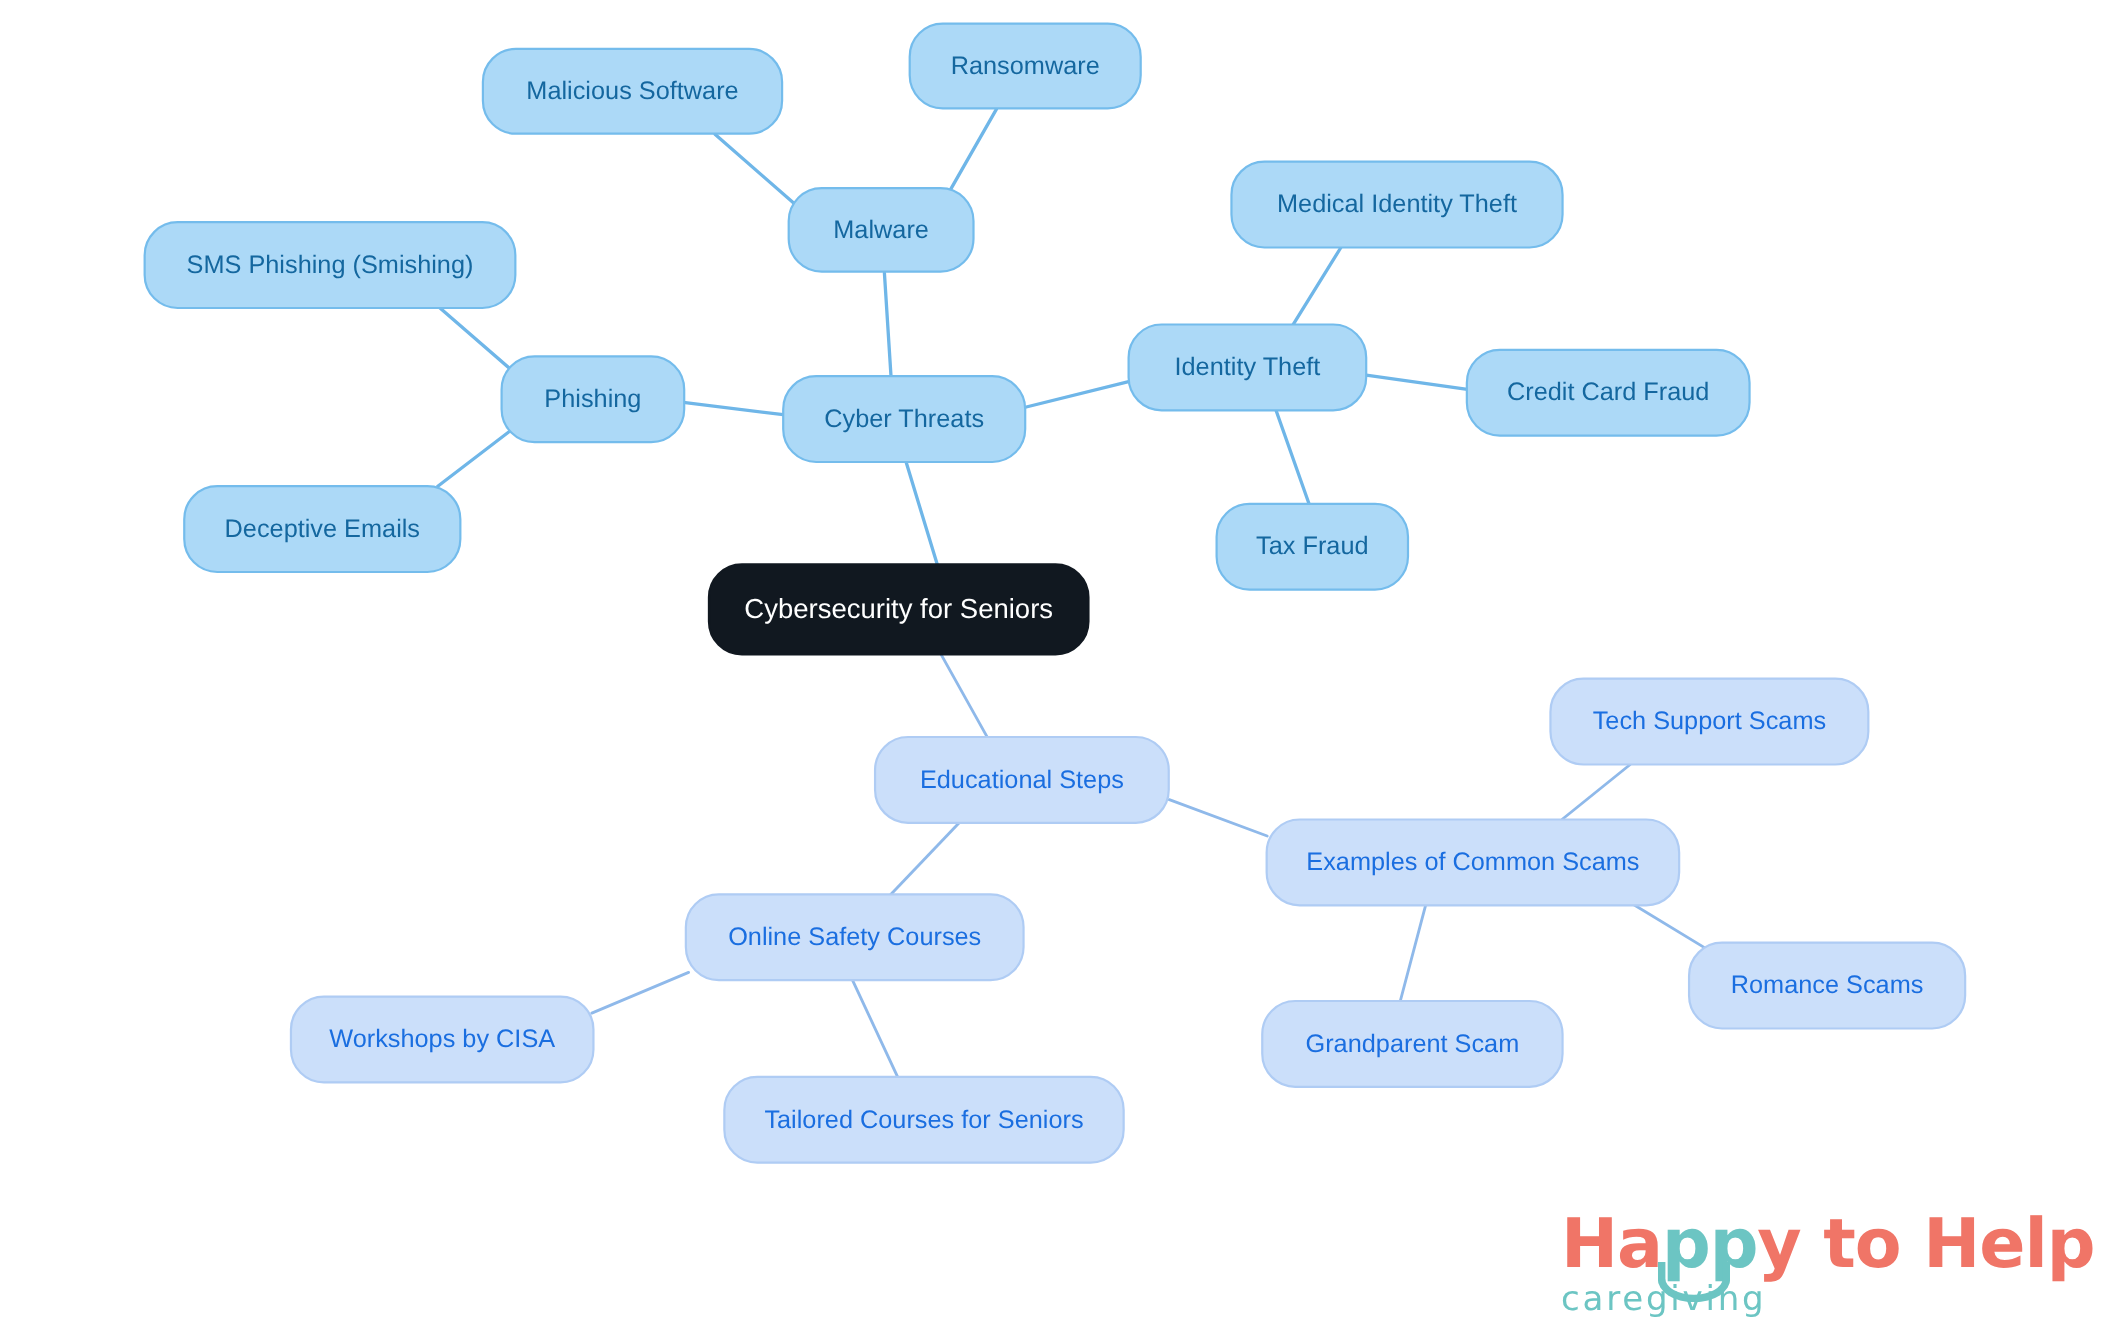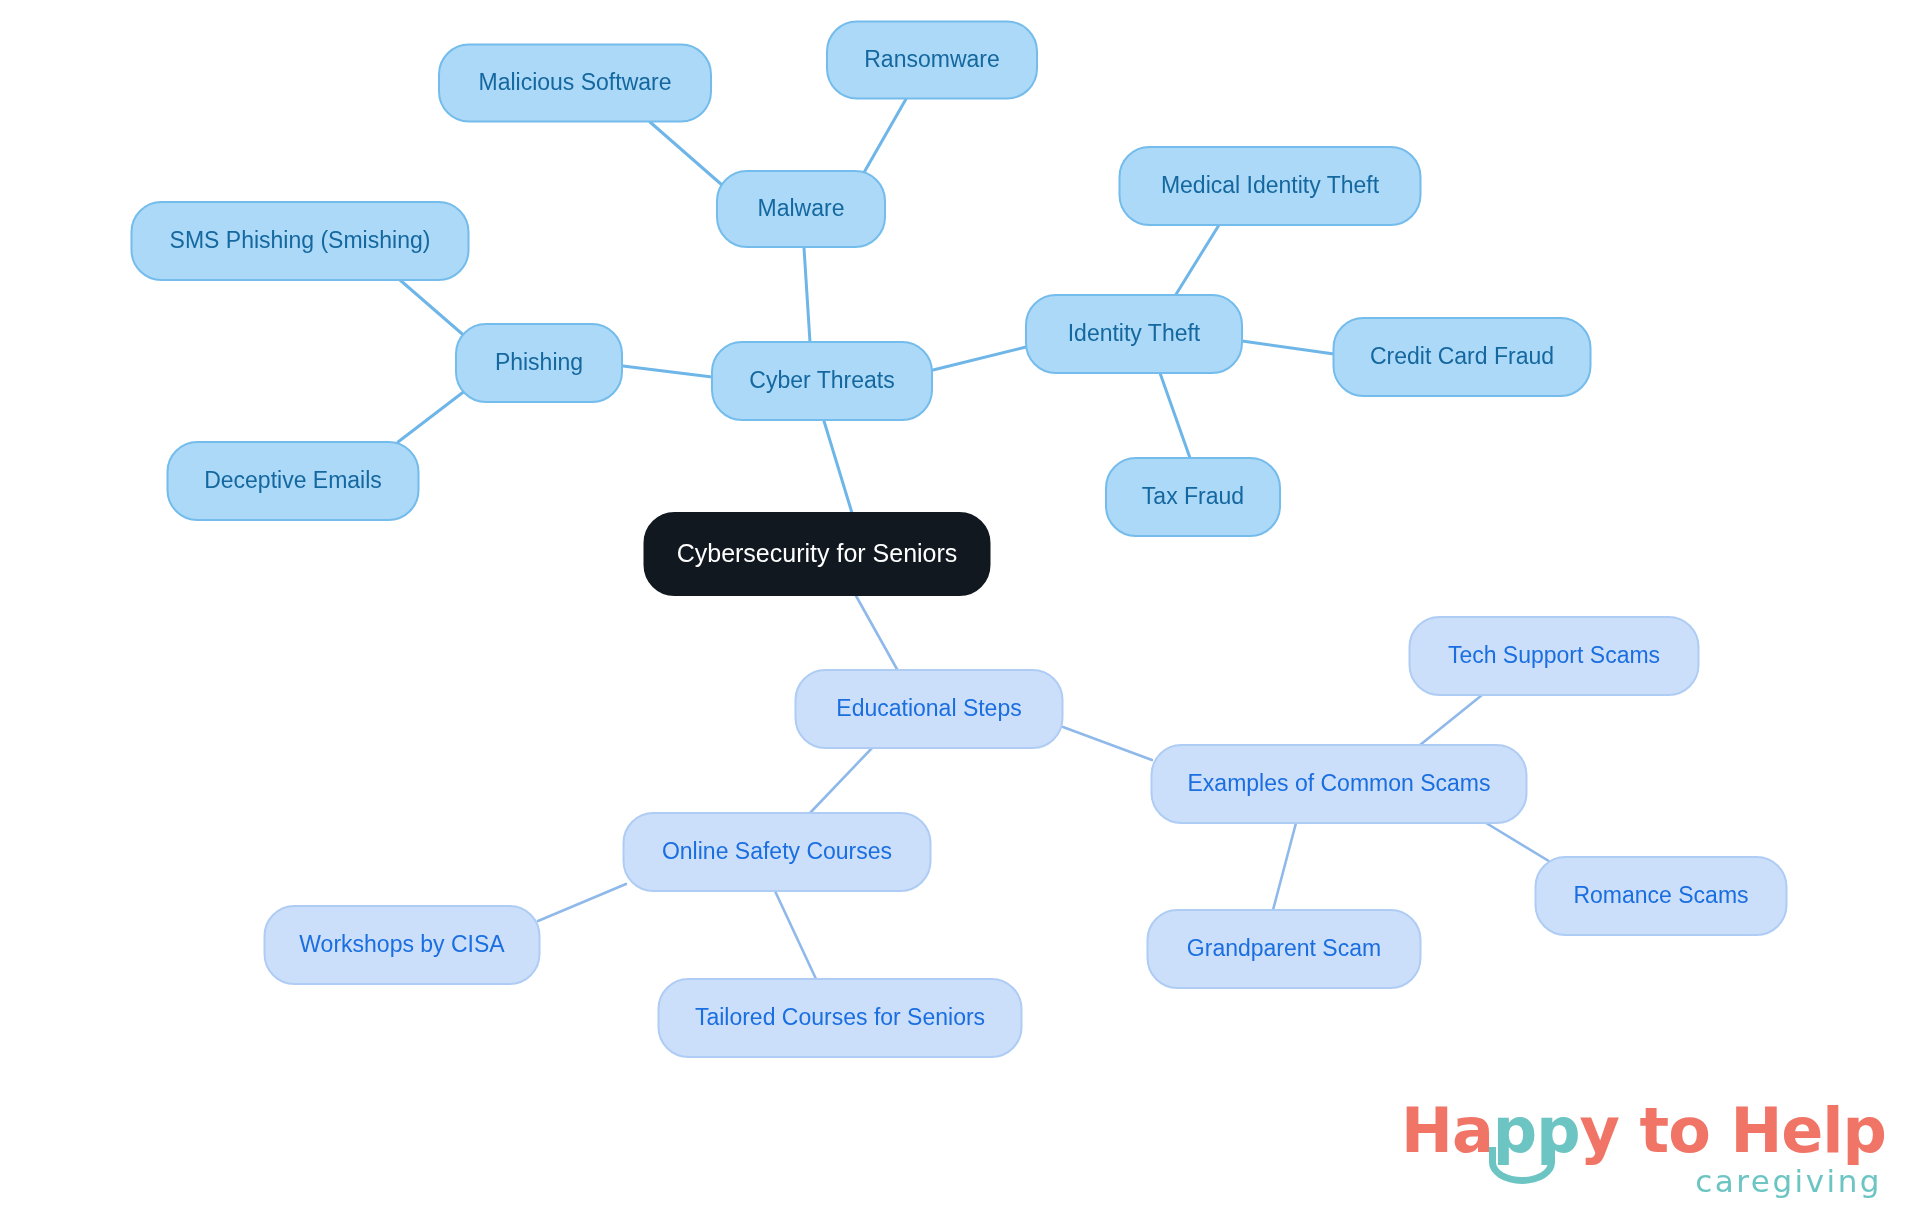--- a/index.html
+++ b/index.html
@@ -61,23 +61,22 @@
     font-size: 23px;
   }
   .node-label.root {
     fill: #FFFFFF;
     font-size: 25px;
   }
 
   
   #brand-logo {
     position: absolute;
-    right: 34px;
+    right: 16px;
     bottom: 18px;
-    text-align: right;
     line-height: 1;
     user-select: none;
   }
   #brand-logo .brand-primary {
     font-family: "DejaVu Sans", sans-serif;
     font-size: 62px;
     font-weight: bold;
     letter-spacing: -1px;
     position: relative;
     display: inline-block;

